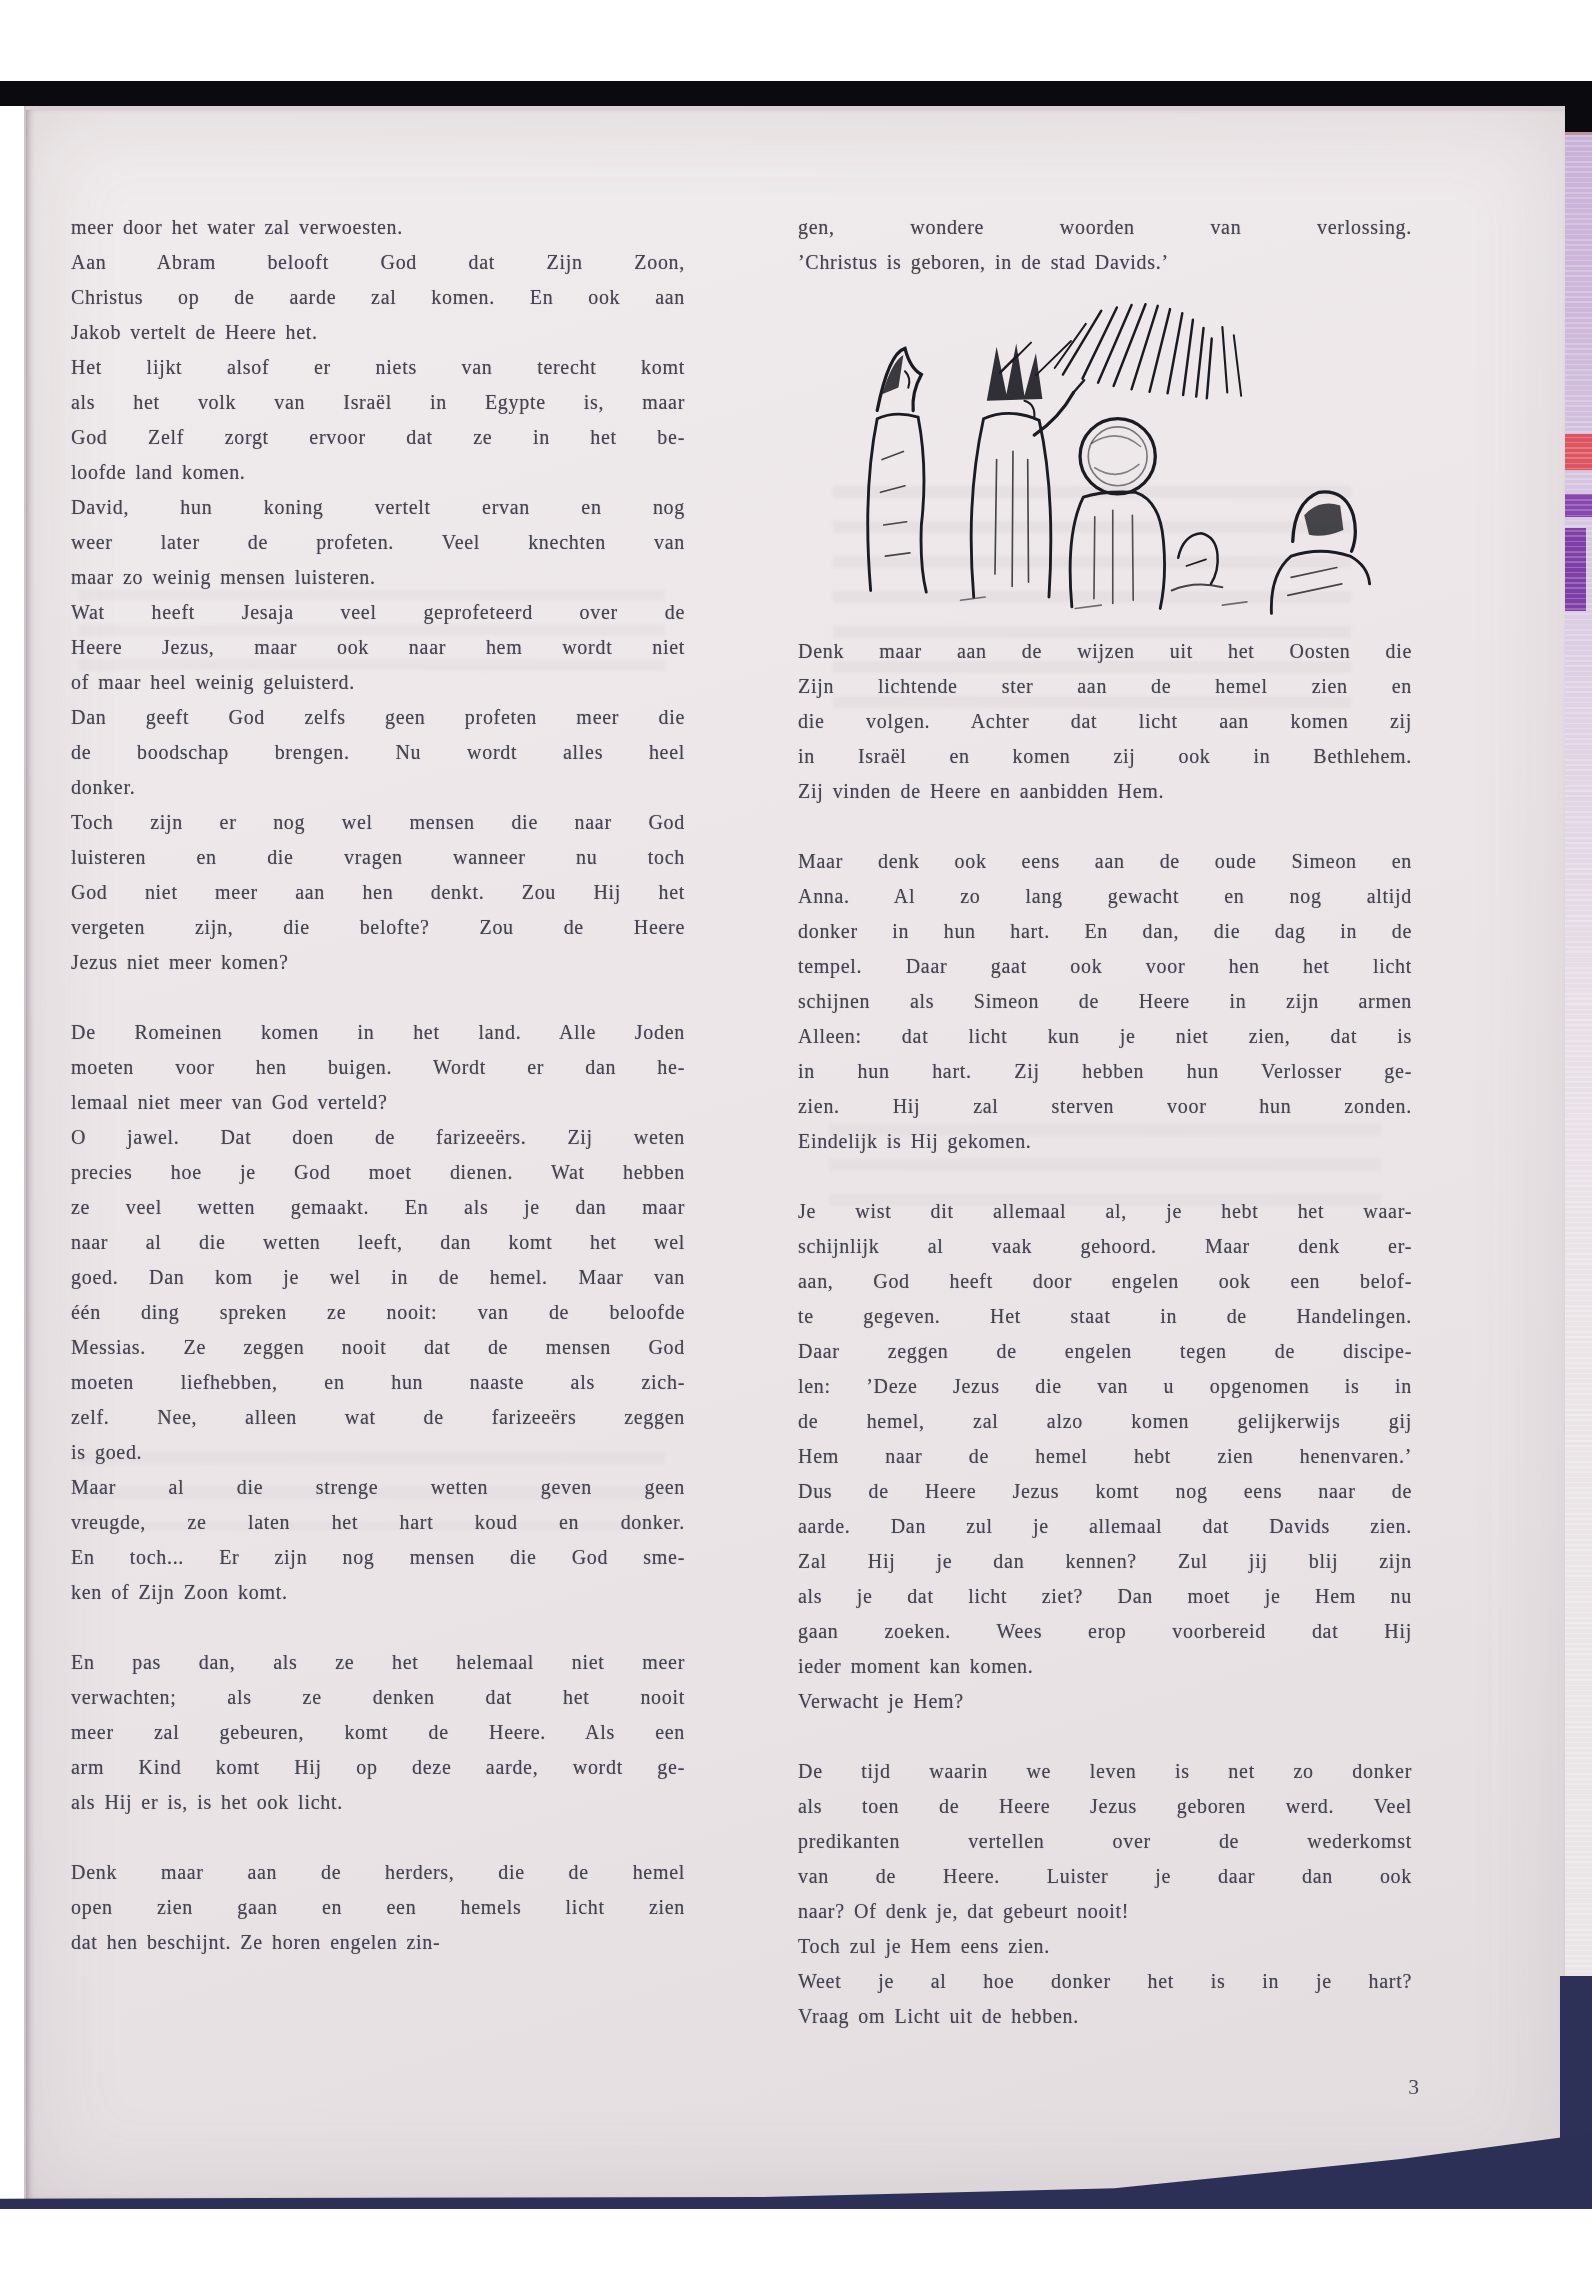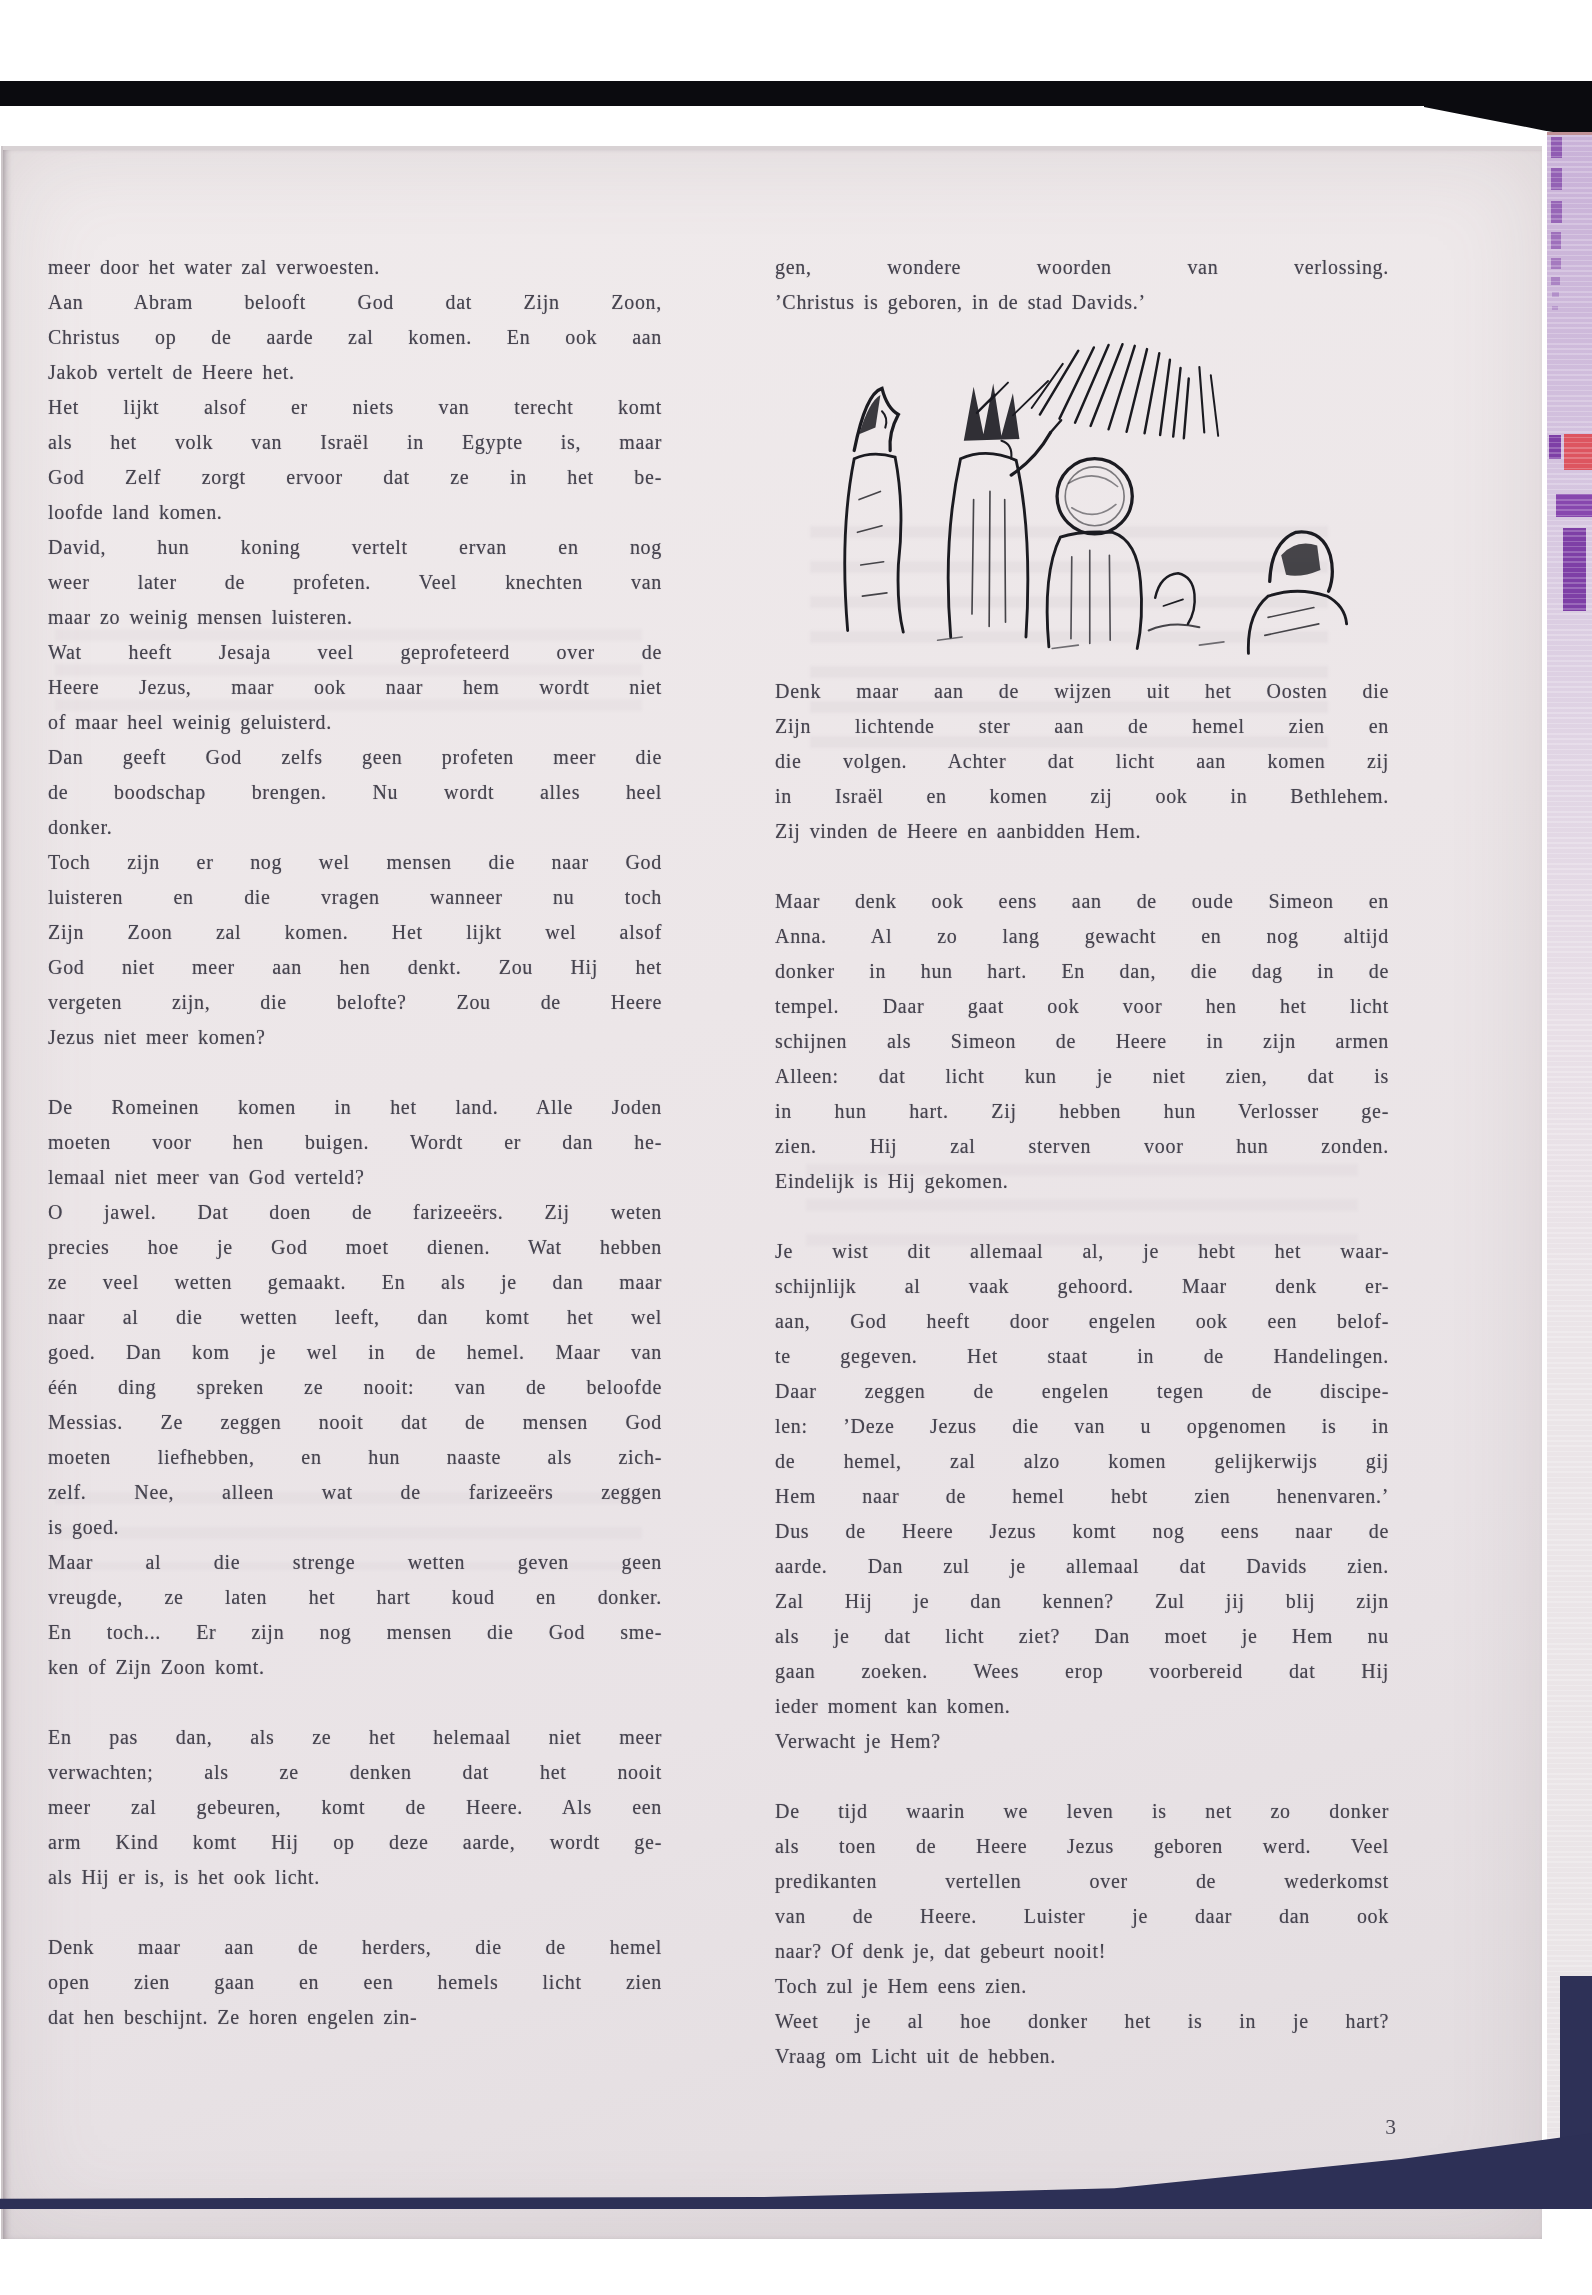--- a/index.html
+++ b/index.html
@@ -6,25 +6,25 @@
   body{width:1592px;height:2295px;position:relative;overflow:hidden;
        font-family:"Liberation Serif","DejaVu Serif",serif;}
 
   
   .backdrop-top{position:absolute;left:0;top:81px;width:1592px;height:25px;background:#0b0b0f;}
   .backdrop-corner{position:absolute;left:1424px;top:105px;width:168px;height:33px;background:#0b0b0f;
        clip-path:polygon(0 0,100% 0,100% 100%,72% 78%,34% 40%,0 6%);}
   .edge-pink-line{position:absolute;left:1547px;top:132px;width:45px;height:4.3px;background:#c09196;}
 
   
-  .page{position:absolute;left:1px;top:106px;width:1539px;height:2093px;
+  .page{position:absolute;left:24px;top:106px;width:1539px;height:2093px;
         background:linear-gradient(163deg,#f0ebec 0%,#ece6e8 42%,#e9e3e6 70%,#e2dcdf 100%);
         border-left:2.6px solid #cdc6c9;
         box-shadow:inset 0 0 95px rgba(125,105,115,.16), inset 5.2px 0 7px -3.5px rgba(95,85,95,.5),
-                   inset 0 5.2px 5.2px -3.5px rgba(120,110,120,.55);margin-top:40px;}
+                   inset 0 5.2px 5.2px -3.5px rgba(120,110,120,.55);}
   .page::before{content:"";position:absolute;left:0;top:0;right:0;height:3.5px;background:#d8d2d4;}
 
   
   .col{position:absolute;width:614px;font-size:20px;line-height:35px;color:#46444f;
        letter-spacing:0.7px;word-spacing:3.5px;text-shadow:0 0 0.9px rgba(70,66,82,.5);}
   .col-left{left:45px;top:104px;}
   .col-right{left:772px;top:104px;}
   .blk{margin:0;}
   .blk.gap{margin-bottom:35px;}
   .line{text-align:justify;text-align-last:justify;white-space:normal;}
@@ -107,21 +107,20 @@
         <div class="line last">of maar heel weinig geluisterd.</div>
       </div>
       <div class="blk">
         <div class="line">Dan geeft God zelfs geen profeten meer die</div>
         <div class="line">de boodschap brengen. Nu wordt alles heel</div>
         <div class="line last">donker.</div>
       </div>
       <div class="blk gap">
         <div class="line">Toch zijn er nog wel mensen die naar God</div>
         <div class="line">luisteren en die vragen wanneer nu toch</div>
-        <div class="line">Zijn Zoon zal komen. Het lijkt wel alsof</div>
         <div class="line">God niet meer aan hen denkt. Zou Hij het</div>
         <div class="line">vergeten zijn, die belofte? Zou de Heere</div>
         <div class="line last">Jezus niet meer komen?</div>
       </div>
       <div class="blk">
         <div class="line">De Romeinen komen in het land. Alle Joden</div>
         <div class="line">moeten voor hen buigen. Wordt er dan he-</div>
         <div class="line last">lemaal niet meer van God verteld?</div>
       </div>
       <div class="blk">

